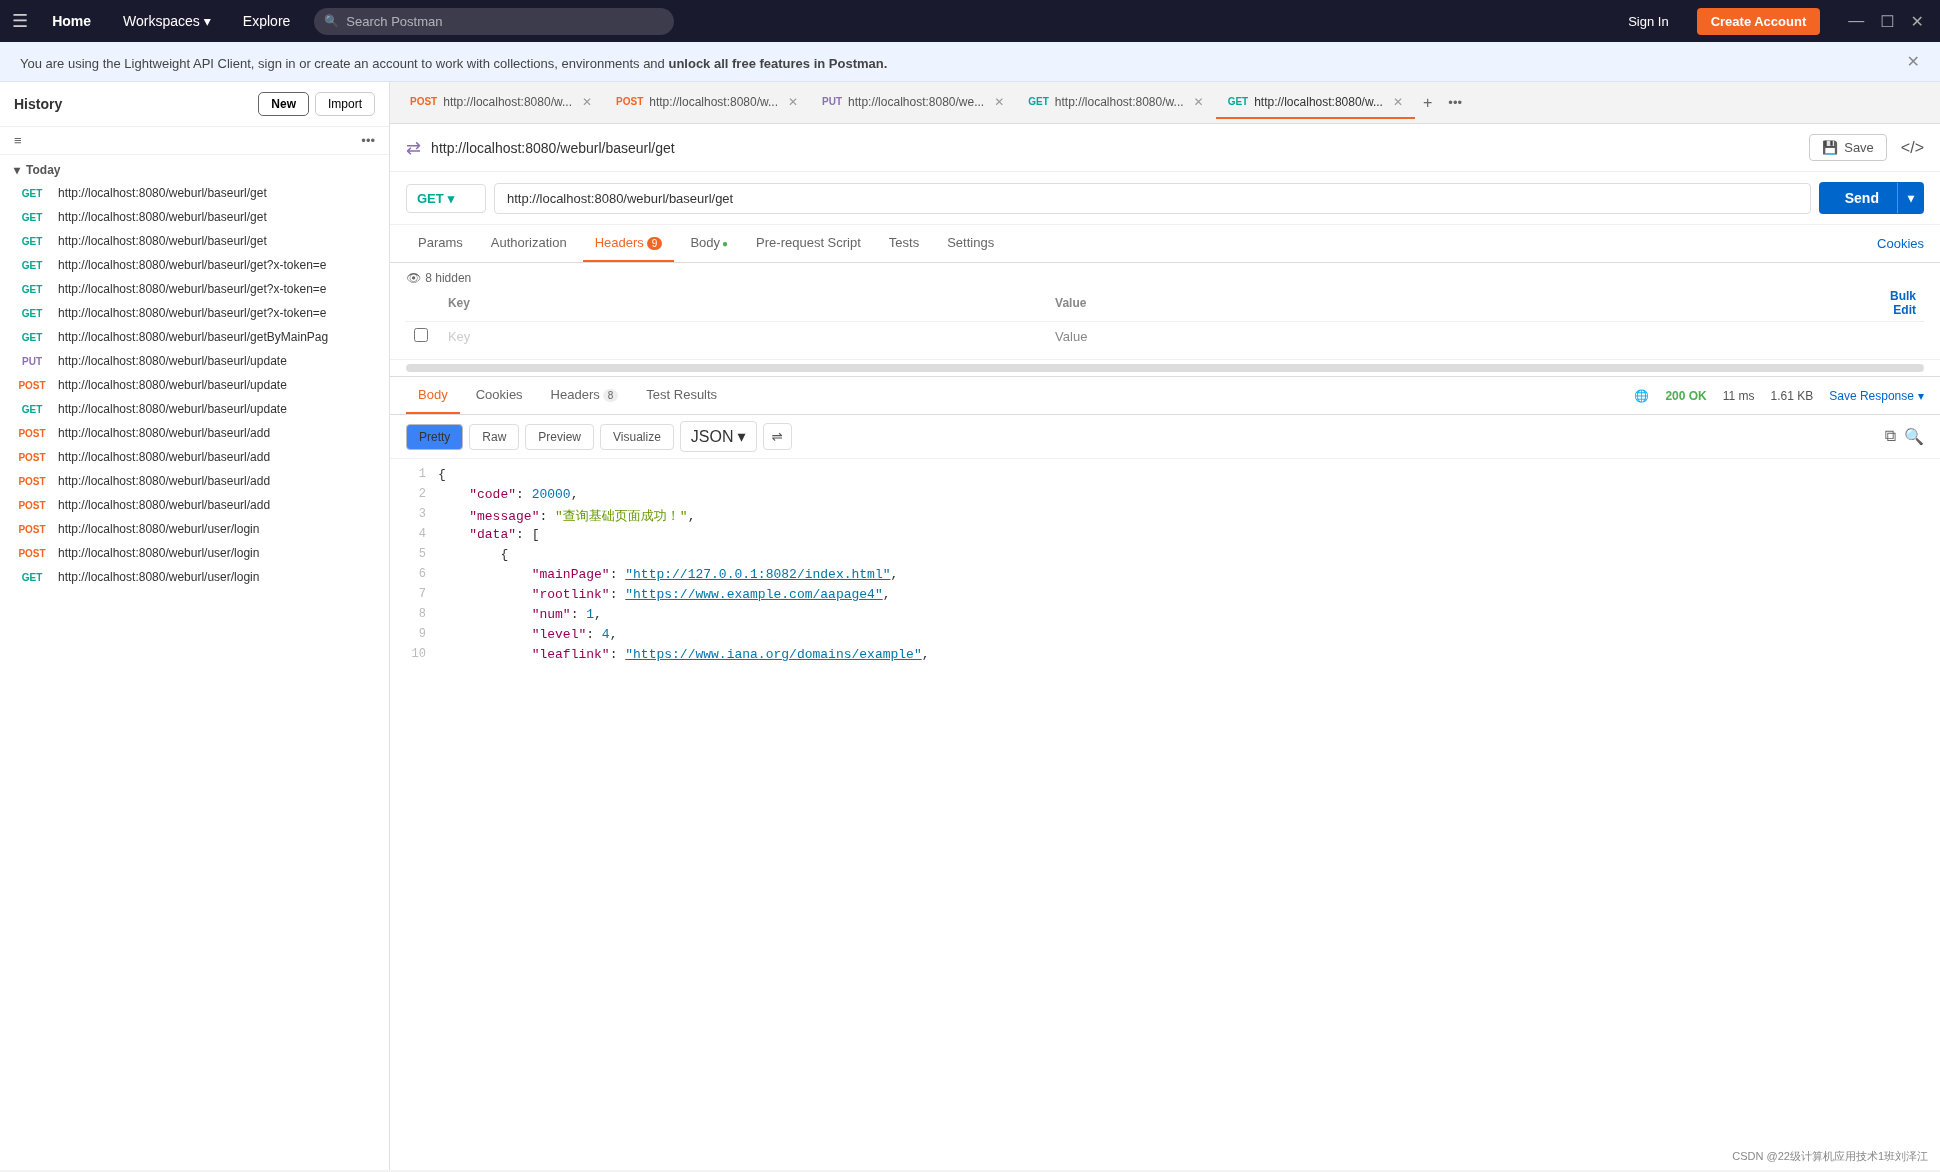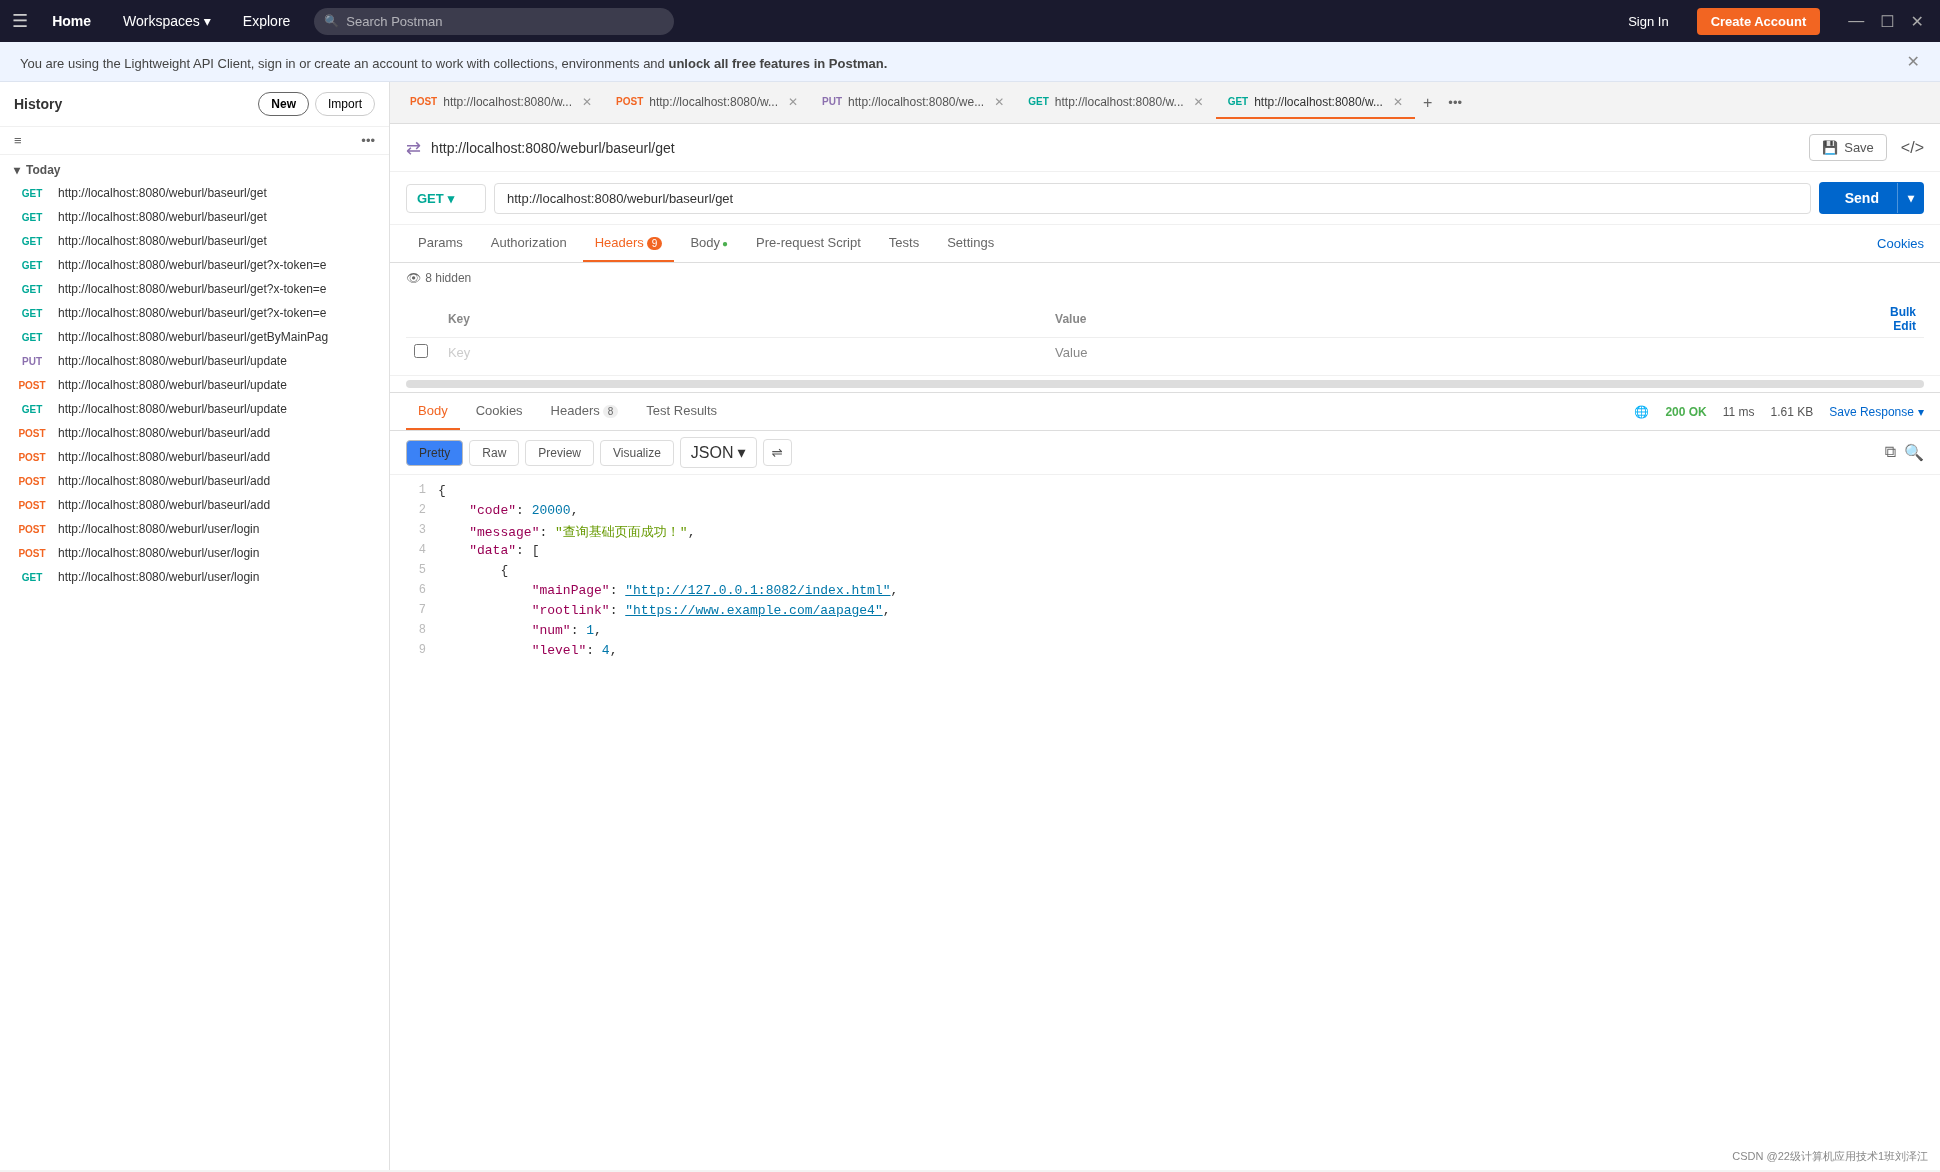--- a/index.html
+++ b/index.html
@@ -48,21 +48,21 @@
       width: 390px; min-width: 390px; background: #fff; border-right: 1px solid #e0e0e0;
       display: flex; flex-direction: column; overflow: hidden;
     }
     .sidebar-header {
       display: flex; align-items: center; justify-content: space-between;
       padding: 10px 14px; border-bottom: 1px solid #f0f0f0;
     }
     .sidebar-header .title { font-weight: 700; font-size: 14px; }
     .sidebar-header .btn-group { display: flex; gap: 6px; }
     .sidebar-header button {
-      border: 1px solid #ccc; background: #fff; border-radius: 12px;
+      border: 1px solid #ccc; background: #fff; border-radius: 5px;
       padding: 4px 12px; font-size: 12px; cursor: pointer;
     }
     .sidebar-header button.active { background: #fff; border-color: #666; font-weight: 600; }
     .sidebar-toolbar {
       display: flex; align-items: center; justify-content: space-between;
       padding: 6px 14px; border-bottom: 1px solid #f0f0f0;
     }
     .sidebar-toolbar .filter-icon { color: #666; cursor: pointer; }
     .sidebar-toolbar .more-icon { color: #666; cursor: pointer; }
     .sidebar-content { overflow-y: auto; flex: 1; }
@@ -153,21 +153,21 @@
       padding: 1px 5px; font-size: 10px; margin-left: 3px;
     }
     .req-tab .dot { color: #4caf50; margin-left: 2px; font-size: 8px; }
     .req-tabs .cookies-link { margin-left: auto; color: #0066cc; cursor: pointer; font-size: 13px; }
 
     
     .headers-section { padding: 8px 16px; border-bottom: 1px solid #f0f0f0; }
     .hidden-badge {
       display: flex; align-items: center; gap: 4px; color: #666; font-size: 12px;
     }
-    .headers-table { width: 100%; border-collapse: collapse; margin-top: 16px; }
+    .headers-table { width: 100%; border-collapse: collapse; margin-top: 0; }
     .headers-table th {
       text-align: left; font-size: 12px; color: #888; font-weight: 600;
       padding: 4px 8px; border-bottom: 1px solid #eee;
     }
     .headers-table td { padding: 6px 8px; font-size: 13px; vertical-align: middle; }
     .headers-table .key-col { width: 40%; }
     .headers-table .val-col { width: 55%; color: #888; }
     .headers-table .bulk-col { text-align: right; color: #0066cc; cursor: pointer; font-size: 12px; }
     .header-checkbox { accent-color: #f26522; width: 14px; height: 14px; }
     .key-value { color: #333; font-size: 13px; }
@@ -523,20 +523,24 @@
               <span class="line-content">            <span class="json-key">"rootlink"</span><span class="json-brace">: </span><span class="json-link">"https://www.example.com/aapage4"</span><span>,</span></span>
             </div>
             <div class="code-line">
               <span class="line-num">8</span>
               <span class="line-content">            <span class="json-key">"num"</span><span class="json-brace">: </span><span class="json-num">1</span><span>,</span></span>
             </div>
             <div class="code-line">
               <span class="line-num">9</span>
               <span class="line-content">            <span class="json-key">"level"</span><span class="json-brace">: </span><span class="json-num">4</span><span>,</span></span>
             </div>
+            <div class="code-line">
+              <span class="line-num">10</span>
+              <span class="line-content">            <span class="json-key">"leaflink"</span><span class="json-brace">: </span><span class="json-link">"https://www.iana.org/domains/example"</span><span>,</span></span>
+            </div>
           </div>
       </div>
 
     </div>
   </div>
 </div>
 
 <div class="watermark">CSDN @22级计算机应用技术1班刘泽江</div>
 
 </body></html>

